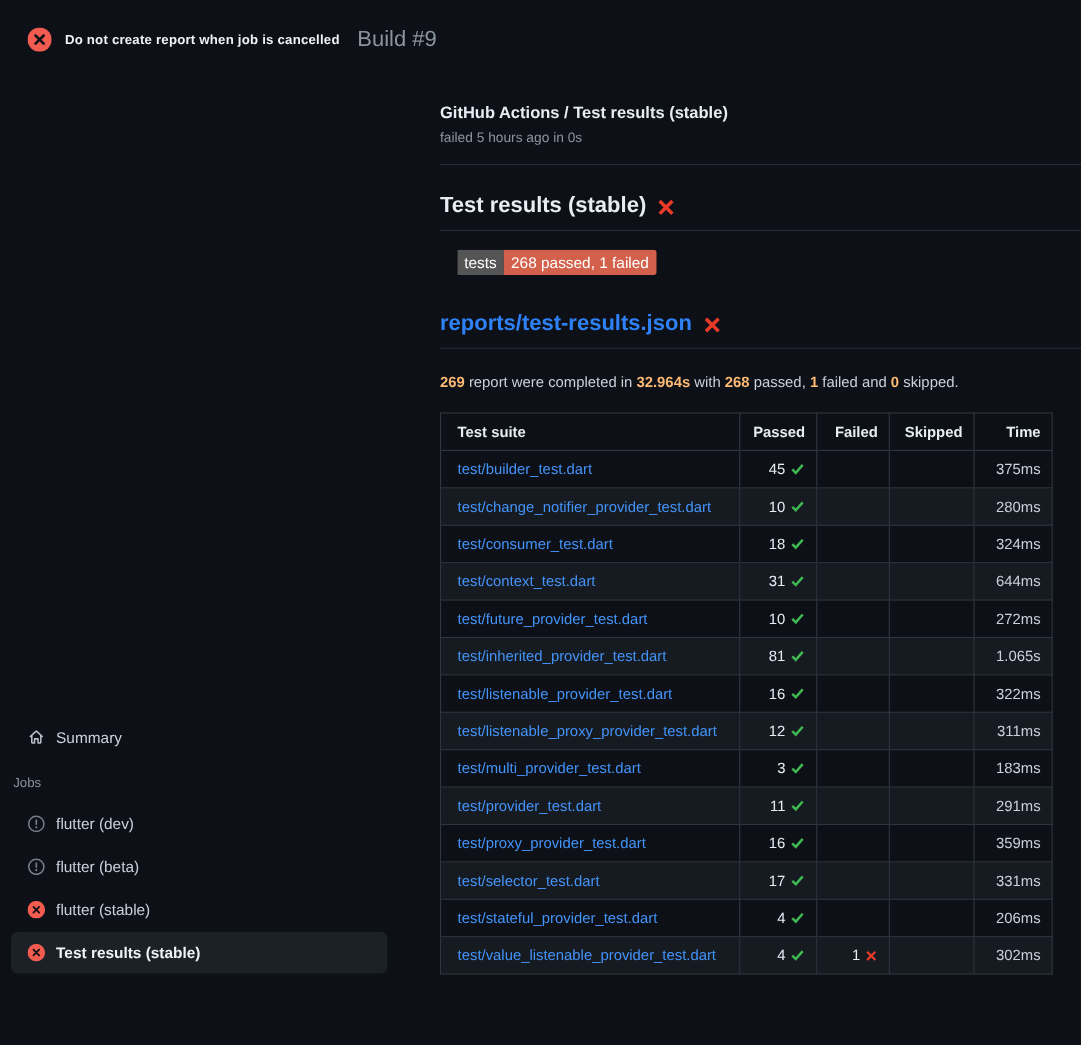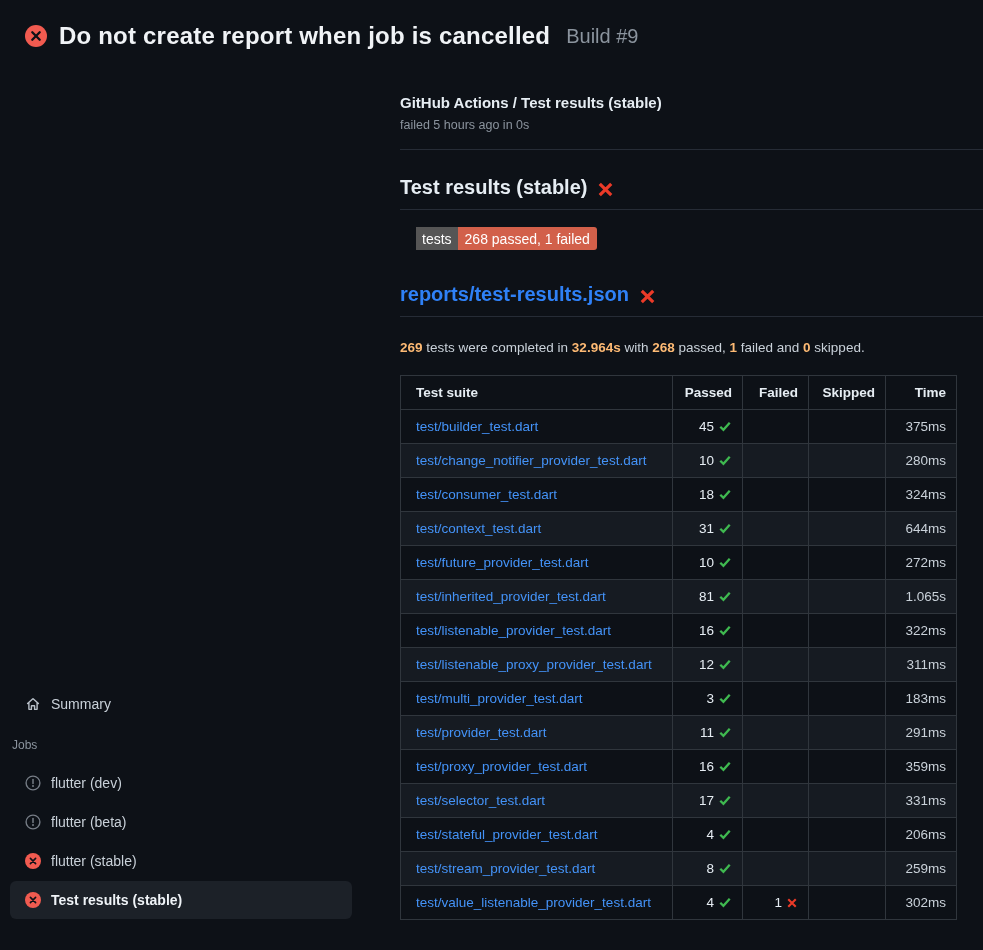--- a/index.html
+++ b/index.html
@@ -10,21 +10,21 @@
     color: var(--text, #e6edf3);
     -webkit-font-smoothing: antialiased;
   }
 
   
   .app-header {
     display: flex; align-items: center; gap: 12px;
     padding: 16px 0 0 25px; height: 56px;
   }
   .app-header .status-big { width: 22px; height: 22px; flex: 0 0 auto; }
-  .run-title { font-size: 24px; font-weight: 700; color: #f0f3f6; letter-spacing: .2px; }
+  .run-title { font-size: 12px; font-weight: 700; color: #f0f3f6; letter-spacing: .2px; }
   .run-build { font-size: 20px; font-weight: 400; color: var(--text-secondary, #8b949e); margin-left: 4px; }
 
   
   .layout { display: flex; align-items: flex-end; }
   .sidebar { width: 390px; flex: 0 0 390px; padding-top: 22px; }
   .main { flex: 1; padding: 38px 0 0 10px; }
 
   
   .side-item {
     display: flex; align-items: center; gap: 10px;
@@ -175,21 +175,21 @@
 
     <h2 class="section-title report-title">
       <span>reports/test-results.json</span>
       <span class="x-icon">
         <svg viewBox="0 0 16 16" width="17" height="17">
           <path d="M2.6 2.6 L13.4 13.4 M13.4 2.6 L2.6 13.4" stroke="#eb3a28" stroke-width="3" fill="none"></path>
         </svg>
       </span>
     </h2>
 
-    <p class="summary-line"><b>269</b><span> tests were completed in </span><b>32.964s</b><span> with </span><b>268</b><span> passed, </span><b>1</b><span> failed and </span><b>0</b><span> skipped.</span></p>
+    <p class="summary-line"><b>269</b><span> report were completed in </span><b>32.964s</b><span> with </span><b>268</b><span> passed, </span><b>1</b><span> failed and </span><b>0</b><span> skipped.</span></p>
 
     <table class="results">
       <thead>
         <tr>
             <th class="c-suite" style="width: 272px;">Test suite</th>
             <th class="c-num" style="width: 70px;">Passed</th>
             <th class="c-num" style="width: 66px;">Failed</th>
             <th class="c-num" style="width: 77px;">Skipped</th>
             <th class="c-num" style="width: 71px;">Time</th>
           </tr>
@@ -306,29 +306,20 @@
           <tr>
             <td class="c-suite"><a href="#">test/stateful_provider_test.dart</a></td>
             <td class="c-num"><span class="num">4</span><span><svg viewBox="0 0 16 16" width="14" height="14">
                   <path d="M2.6 8.8 L6.2 12.4 L13.4 4.2" stroke="#3fb950" stroke-width="2.6" fill="none"></path>
                 </svg></span></td>
             <td class="c-num"></td>
             <td class="c-num"></td>
             <td class="c-num c-time">206ms</td>
           </tr>
           <tr>
-            <td class="c-suite"><a href="#">test/stream_provider_test.dart</a></td>
-            <td class="c-num"><span class="num">8</span><span><svg viewBox="0 0 16 16" width="14" height="14">
-                  <path d="M2.6 8.8 L6.2 12.4 L13.4 4.2" stroke="#3fb950" stroke-width="2.6" fill="none"></path>
-                </svg></span></td>
-            <td class="c-num"></td>
-            <td class="c-num"></td>
-            <td class="c-num c-time">259ms</td>
-          </tr>
-          <tr>
             <td class="c-suite"><a href="#">test/value_listenable_provider_test.dart</a></td>
             <td class="c-num"><span class="num">4</span><span><svg viewBox="0 0 16 16" width="14" height="14">
                   <path d="M2.6 8.8 L6.2 12.4 L13.4 4.2" stroke="#3fb950" stroke-width="2.6" fill="none"></path>
                 </svg></span></td>
             <td class="c-num"><span class="num">1</span><span><svg viewBox="0 0 16 16" width="12" height="12">
                   <path d="M3 3 L13 13 M13 3 L3 13" stroke="#eb3a28" stroke-width="2.8" fill="none"></path>
                 </svg></span></td>
             <td class="c-num"></td>
             <td class="c-num c-time">302ms</td>
           </tr>

